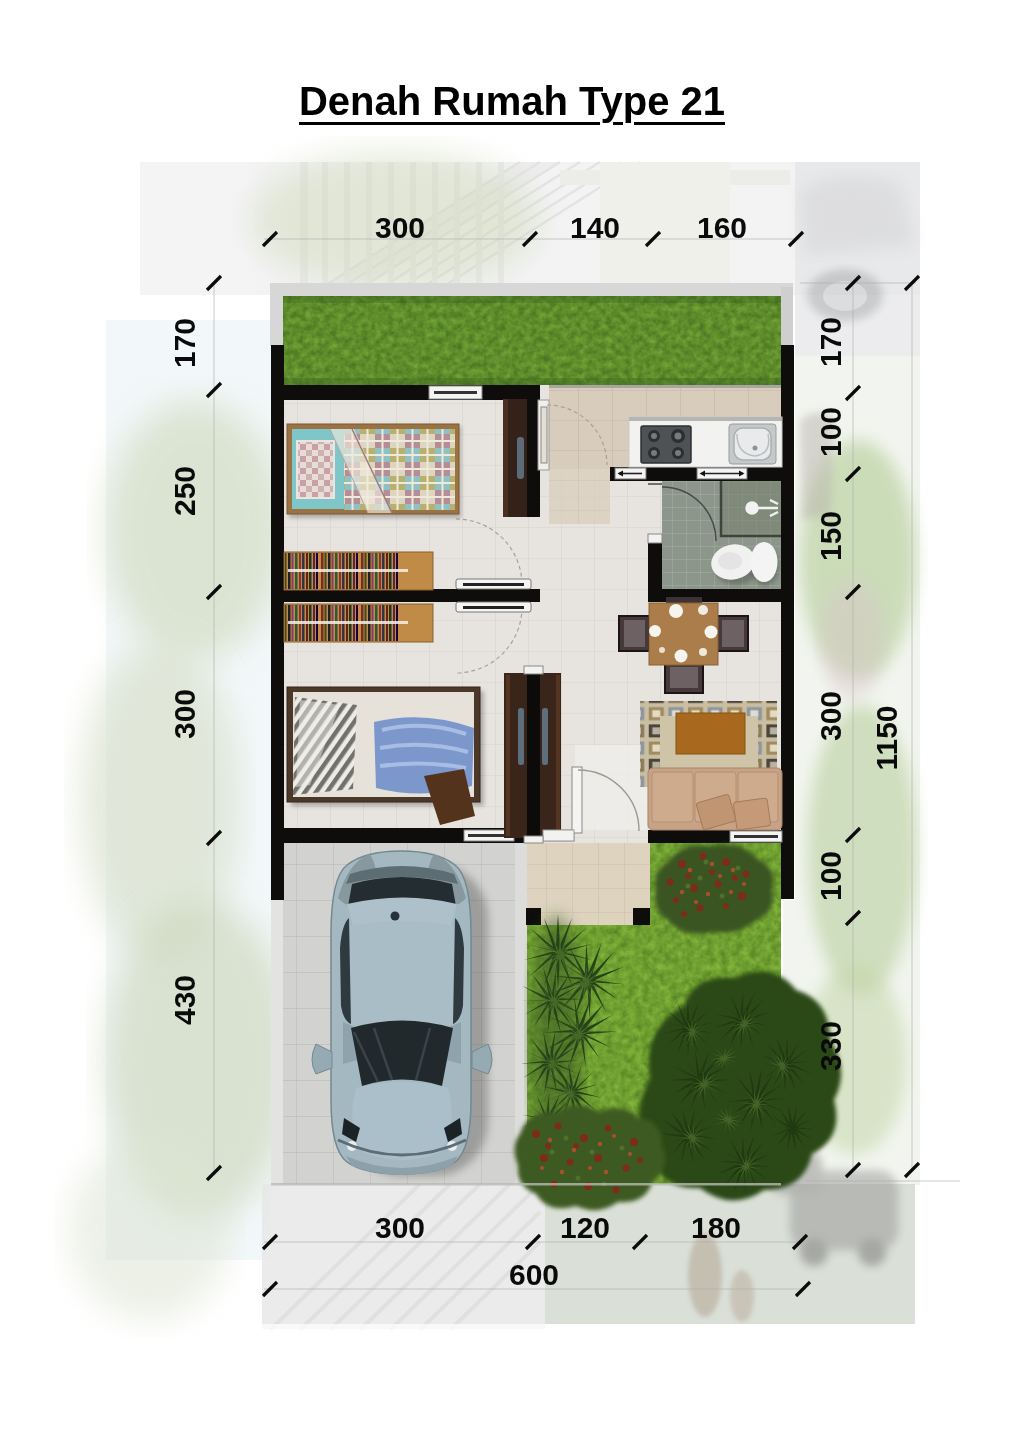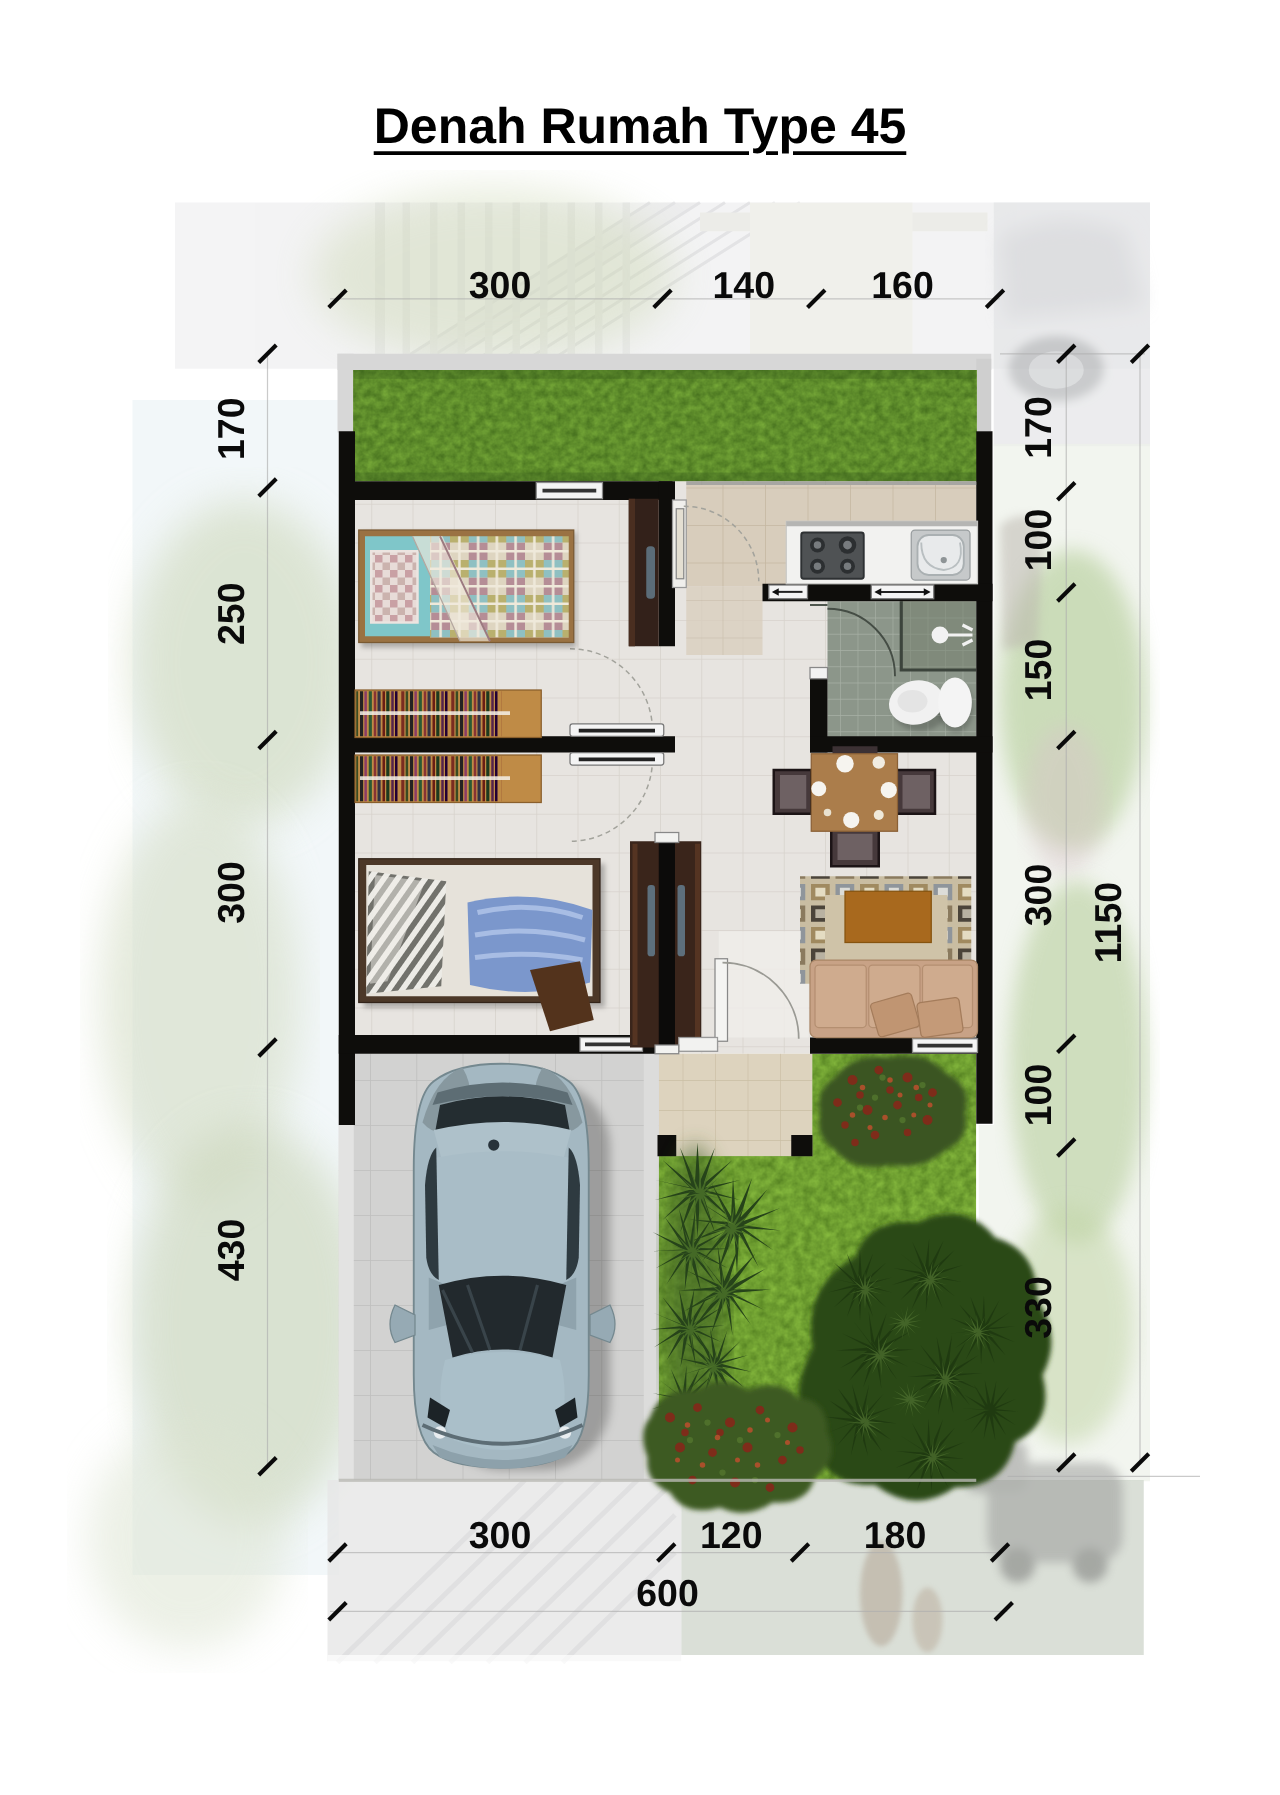--- a/index.html
+++ b/index.html
@@ -7,21 +7,21 @@
         font-family:"Liberation Sans",sans-serif;}
   #title{position:absolute;left:0;top:79px;width:1024px;text-align:center;
          font-size:40px;font-weight:bold;color:#000;}
   #title span{text-decoration:underline;text-decoration-thickness:3px;text-underline-offset:7px;}
   svg{position:absolute;left:0;top:0;}
 </style>
 </head>
 <body>
 <div id="page">
 
-<div id="title"><span>Denah Rumah Type 45</span></div>
+<div id="title"><span>Denah Rumah Type 21</span></div>
 <svg width="1024" height="1436" viewBox="0 0 1024 1436">
 <defs>
   <filter id="grassDark" x="0" y="0" width="100%" height="100%" color-interpolation-filters="sRGB">
     <feTurbulence type="fractalNoise" baseFrequency="0.16 0.16" numOctaves="3" seed="11" result="n"></feTurbulence>
     <feColorMatrix in="n" type="matrix" values="0.26 0 0 0 0.25  0.30 0 0 0 0.41  0.14 0 0 0 0.10  0 0 0 0 1"></feColorMatrix>
   </filter>
   <filter id="grassBright" x="0" y="0" width="100%" height="100%" color-interpolation-filters="sRGB">
     <feTurbulence type="fractalNoise" baseFrequency="0.14 0.14" numOctaves="3" seed="4" result="n"></feTurbulence>
     <feColorMatrix in="n" type="matrix" values="0.28 0 0 0 0.30  0.32 0 0 0 0.47  0.16 0 0 0 0.11  0 0 0 0 1"></feColorMatrix>
   </filter>

